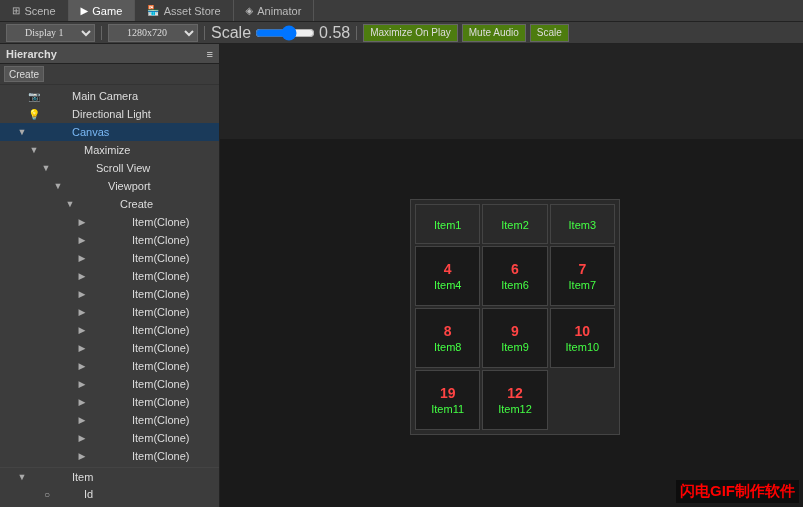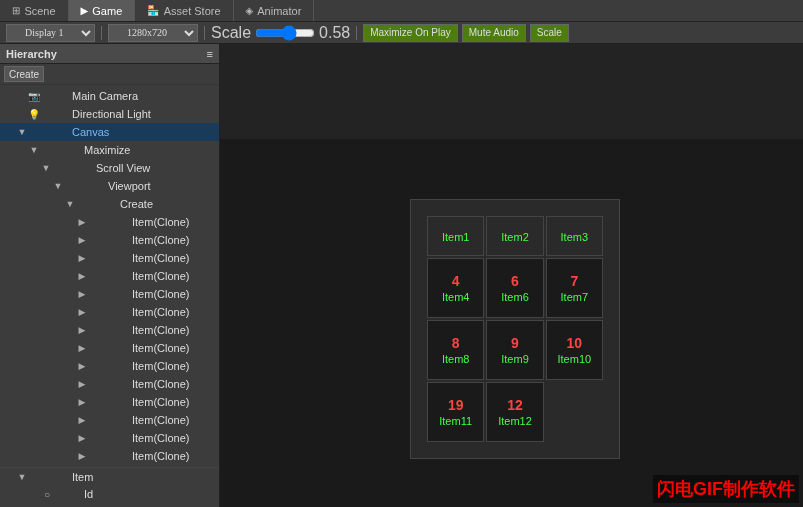--- a/index.html
+++ b/index.html
@@ -171,21 +171,21 @@
     .grid-container {
       position: absolute;
       top: 155px;
       left: 190px;
       width: 210px;
       background: #2a2a2a;
       border: 1px solid #444;
       display: grid;
       grid-template-columns: repeat(3, 1fr);
       gap: 2px;
-      padding: 16px;
+      padding: 4px;
     }
     .grid-cell {
       background: #1a1a1a;
       border: 1px solid #444;
       display: flex;
       flex-direction: column;
       align-items: center;
       justify-content: center;
       padding: 6px 4px 4px;
       min-height: 60px;
@@ -208,21 +208,21 @@
     .cell-label-only {
       color: #44ff44;
       font-size: 11px;
     }
 
     
     .watermark {
       position: absolute;
       color: red;
       font-weight: bold;
-      font-size: 18px;
+      font-size: 15px;
       background: rgba(0,0,0,0.5);
       padding: 2px 4px;
     }
     .watermark-top { top: 2px; left: 2px; }
     .watermark-bottom { bottom: 4px; right: 4px; }
   </style>
 </head>
 <body>
 
 <div class="tab-bar">

